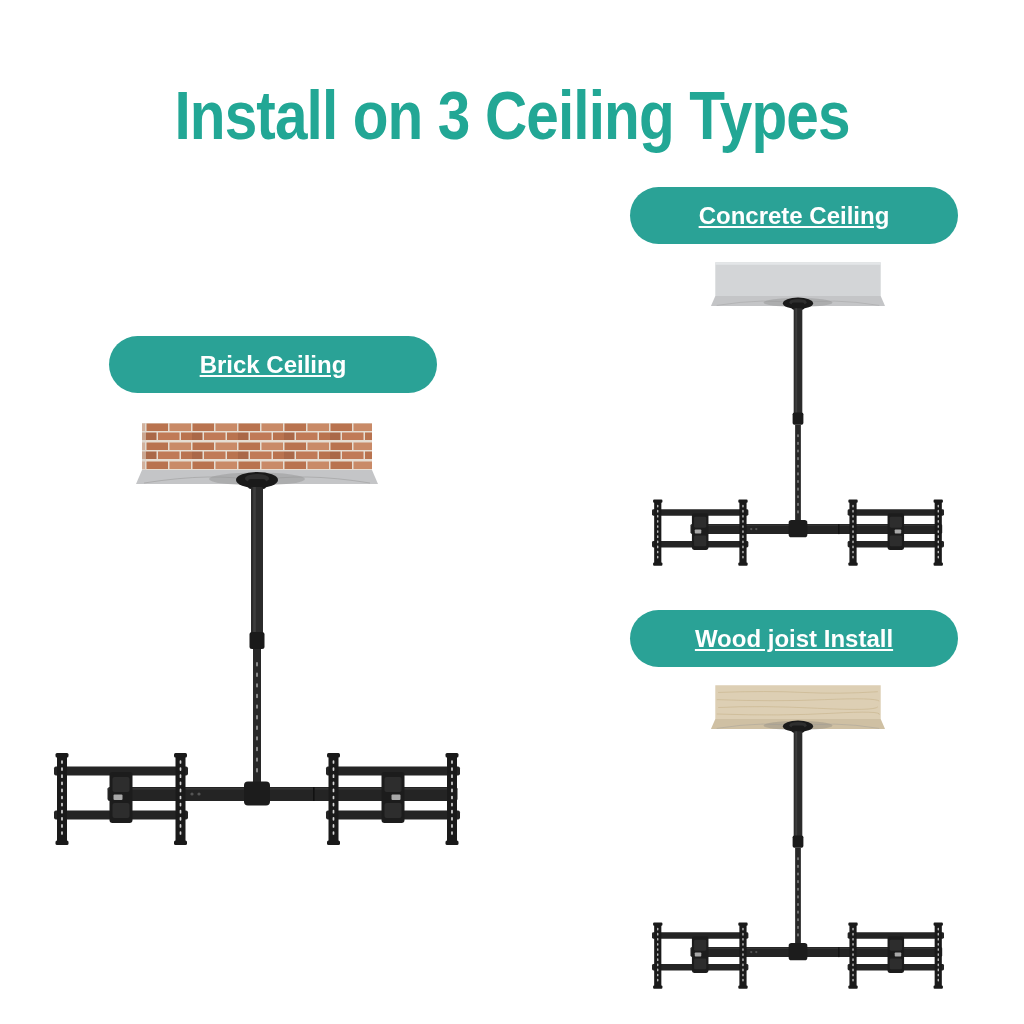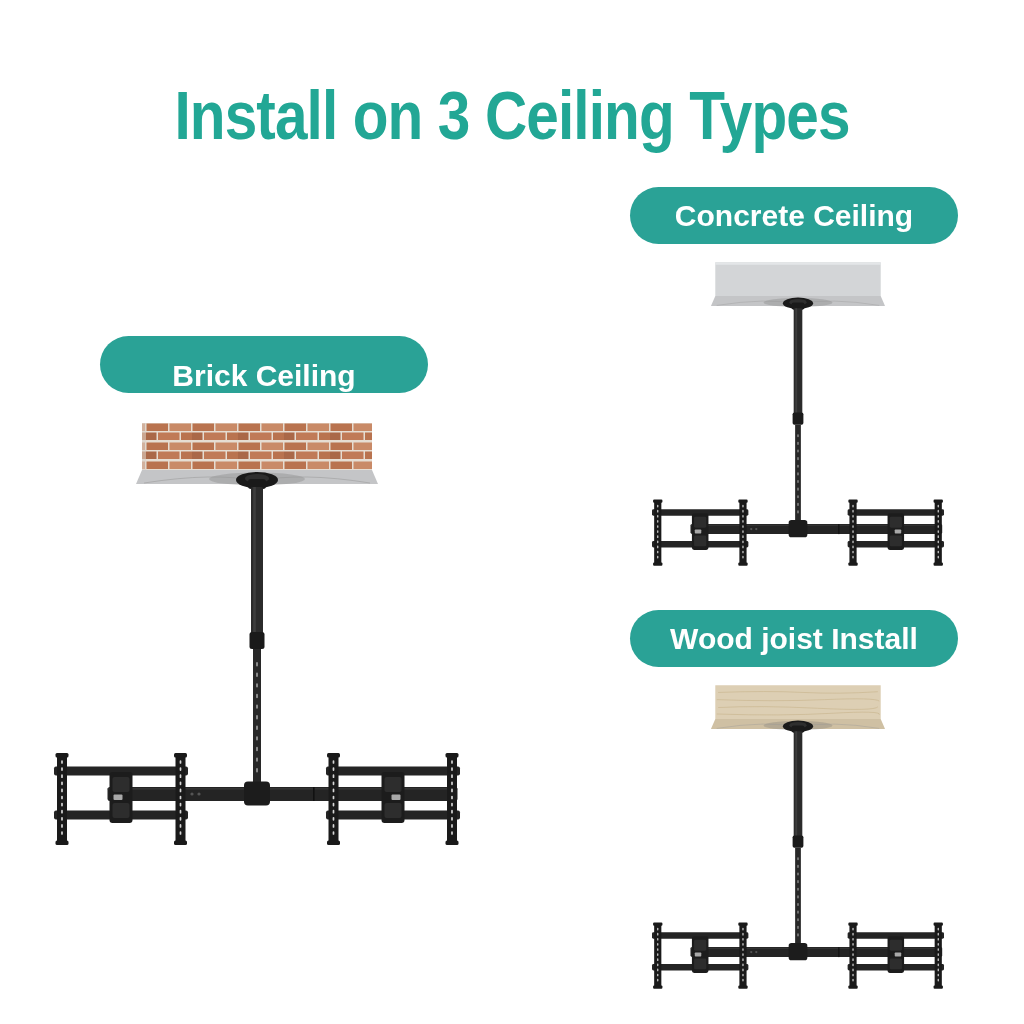--- a/index.html
+++ b/index.html
@@ -21,22 +21,23 @@
     white-space: nowrap;
   }
 
   .badge {
     position: absolute;
     width: 328px; height: 57px;
     background: var(--accent, #2aa296);
     border-radius: 29px;
     display: flex; align-items: center; justify-content: center;
     color: var(--badge-text, #ffffff);
-    font-size: 30px; font-weight: 700;
+    font-size: 24px; font-weight: 700;
     white-space: nowrap;
+    text-decoration: underline;
   }
 
   .illu { position: absolute; overflow: visible; }
 
   
   .metal     { fill: var(--mount-dark, #242424); }
   .metal-dk  { fill: var(--mount-darker, #1a1a1a); }
   .metal-mid { fill: #2e2e2e; }
   .pole-u    { fill: #2b2b2b; }
   .pole-hl   { fill: #424242; opacity: .8; }
@@ -141,21 +142,21 @@
         <polygon class="underside-wood" points="88,47 318,47 324,61 82,61"></polygon>
         <ellipse class="flange-shadow" cx="203" cy="56" rx="48" ry="6.5"></ellipse>
         <path class="crease" d="M90,60 Q160,49 203,58 Q248,49 316,60"></path>
       </g>
     </defs>
   </svg>
 
   <h1 class="title">Install on 3 Ceiling Types</h1>
 
   <figure style="margin:0">
-    <div class="badge" style="left:100px; top:336px;align-items:flex-end;">
+    <div class="badge" style="left:109px; top:336px;">
       <span>Brick Ceiling</span>
     </div>
     <svg class="illu" style="left:54px; top:423px;" width="406" height="422" viewBox="0 0 406 422">
       <use href="#slab-brick"></use>
       <use href="#mount-rig"></use>
     </svg>
   </figure>
 
   <figure style="margin:0">
     <div class="badge" style="left:630px; top:187px;">

